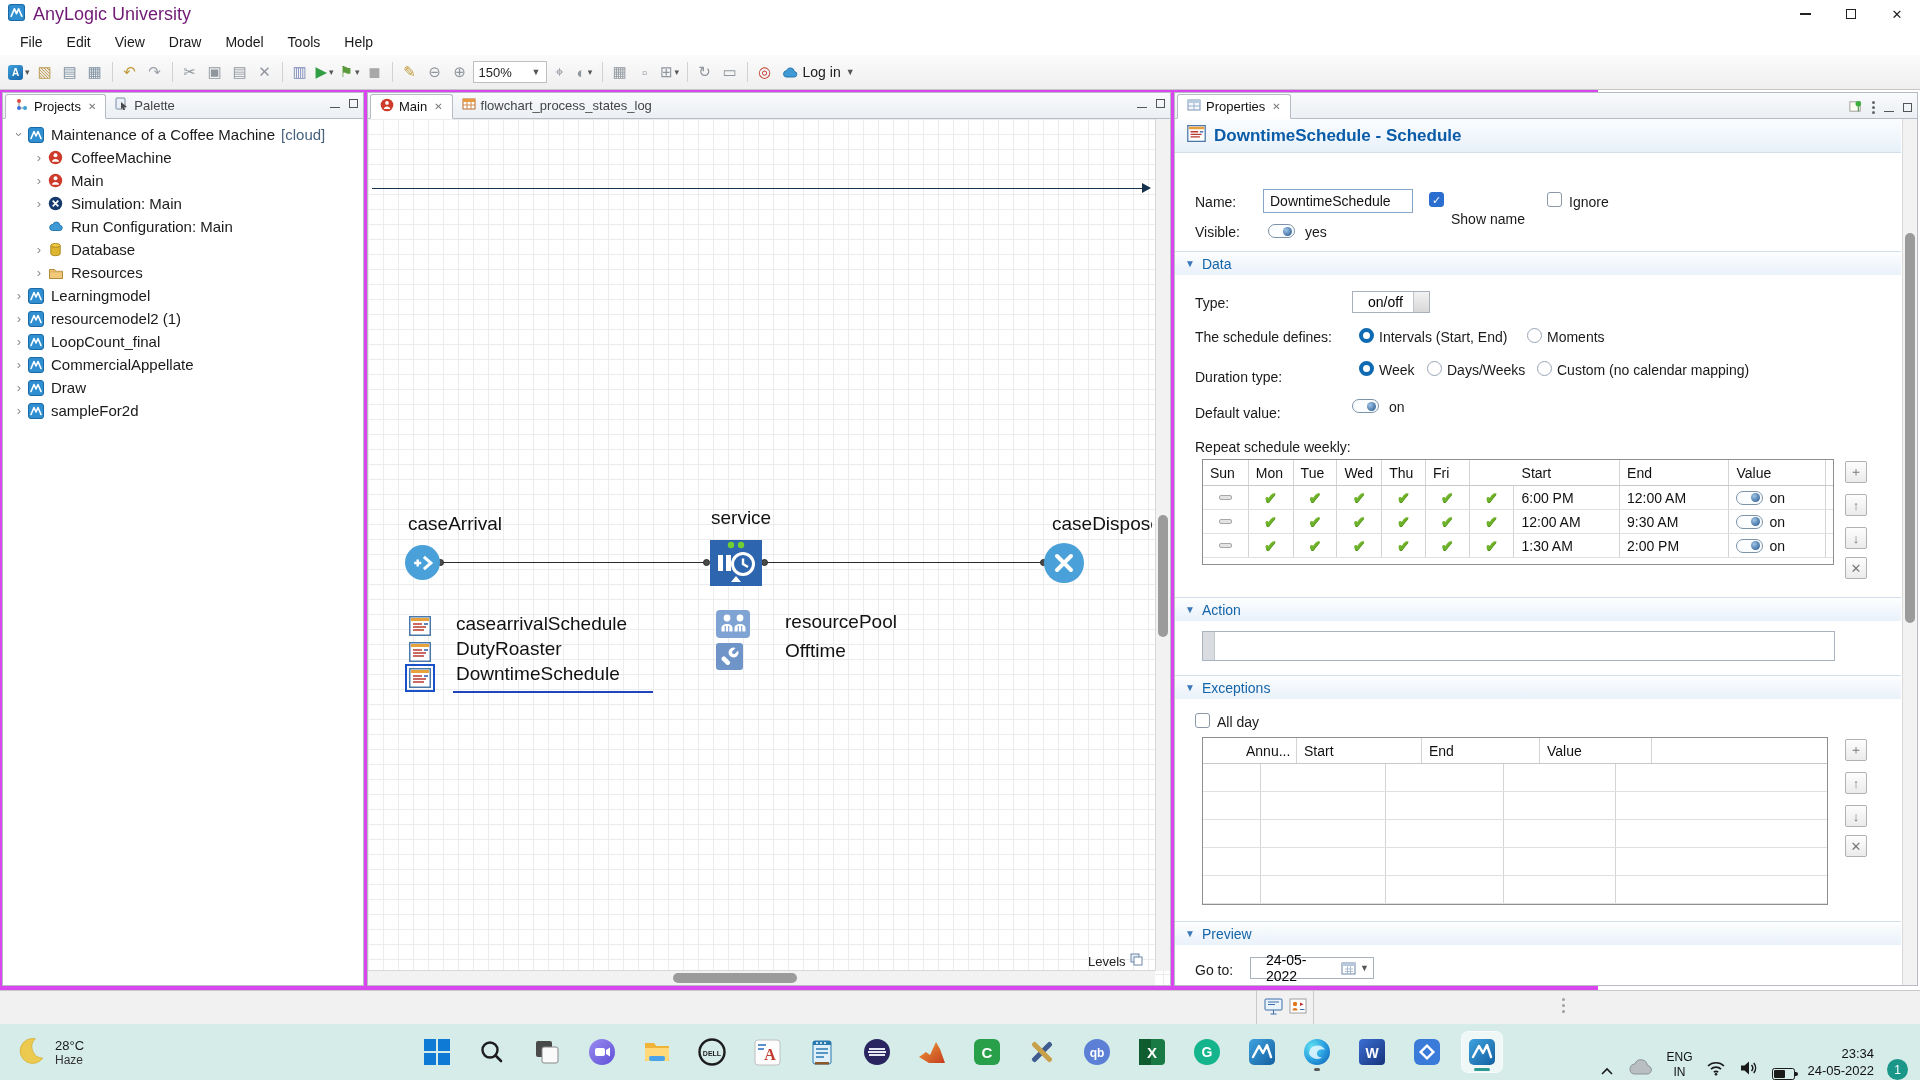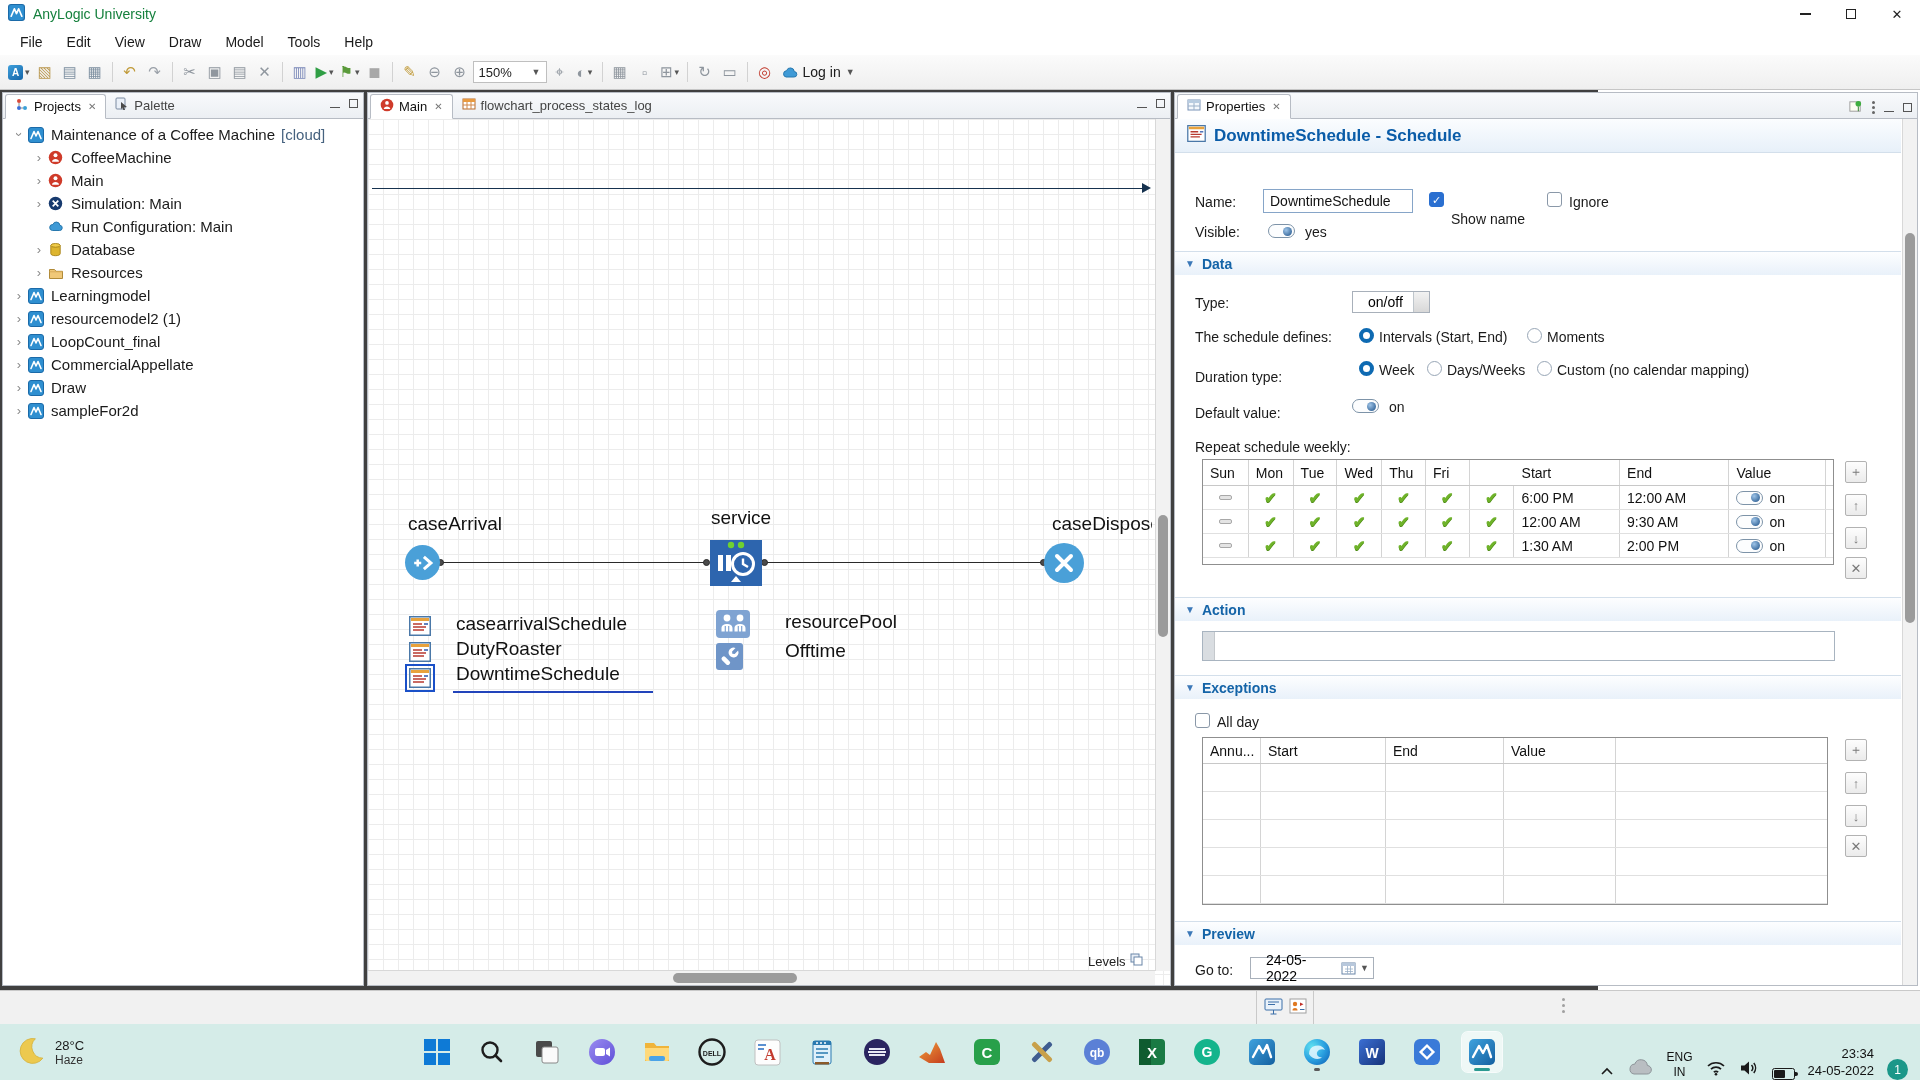--- a/index.html
+++ b/index.html
@@ -2,41 +2,41 @@
 <html><head>
 <meta charset="utf-8">
 <style>
   * { margin:0; padding:0; box-sizing:border-box; }
   html,body { width:1920px; height:1080px; overflow:hidden; font-family:"Liberation Sans",sans-serif; }
   #root { position:relative; width:1920px; height:1080px; background:#ffffff; }
 
   
   #titlebar { position:absolute; left:0; top:0; width:1920px; height:28px; background:#fff; display:flex; align-items:center; }
   #titlebar .applogo { margin-left:8px; }
-  #titlebar .title { margin-left:8px; font-size:14px; color:#15803d; }
+  #titlebar .title { margin-left:8px; font-size:18px; color:#701a75; }
   .wctrls { position:absolute; right:0; top:0; height:28px; display:flex; }
   .wbtn { width:46px; height:28px; display:flex; align-items:center; justify-content:center; color:#222; font-size:13px; }
   .wbtn .minbar { width:11px; height:1.4px; background:#222; }
   .wbtn .maxsq { width:10px; height:10px; border:1.3px solid #222; }
 
   
   #menubar { position:absolute; left:0; top:28px; width:1920px; height:27px; background:#fff; display:flex; align-items:center; padding-left:8px; }
   .menu-item { padding:4px 12px; font-size:14px; color:#1a1a1a; }
 
   
   #toolbar { position:absolute; left:0; top:55px; width:1920px; height:35px; background:linear-gradient(#fbfbfb,#efefef); border-bottom:1px solid #c6c6c6; display:flex; align-items:center; padding:0 6px; gap:1px; }
   .tb-btn { height:24px; min-width:24px; display:flex; align-items:center; justify-content:center; gap:2px; font-size:15px; border-radius:3px; padding:0 2px; }
   .tb-caret { font-size:9px; color:#555; }
   .tb-sep { width:1px; height:20px; background:#d2d2d2; margin:0 4px; }
   .tb-combo { width:74px; height:22px; border:1px solid #bfbfbf; background:#fff; font-size:13px; display:flex; align-items:center; justify-content:space-between; padding:0 5px; color:#222; }
   .minilogo { width:15px; height:15px; border-radius:3px; background:linear-gradient(145deg,#3fa0dc,#1565a8); color:#fff; font-size:10px; font-weight:bold; display:flex; align-items:center; justify-content:center; }
   .loginbtn { display:flex; align-items:center; gap:5px; font-size:14px; color:#1a1a1a; padding:0 4px; }
 
   
-  #workspace { position:absolute; left:0; top:90px; width:1598px; height:900px; background:#404040; }
+  #workspace { position:absolute; left:0; top:90px; width:1598px; height:900px; background:#d946ef; }
   .panel { position:absolute; background:#fff; border:1px solid #b7bcc4; }
   #projects-panel  { left:2px;    top:2px; width:362px; height:894px; }
   #editor-panel    { left:367px;  top:2px; width:804px; height:894px; }
   #properties-panel{ left:1174px; top:2px; width:744px; height:894px; }
 
   .ptabbar { position:relative; height:26px; background:linear-gradient(#f8fafc,#eceff3); border-bottom:1px solid #b7bcc4; display:flex; align-items:flex-end; padding-left:2px; }
   .ptab { height:25px; display:flex; align-items:center; gap:5px; padding:0 9px; font-size:13px; color:#444; }
   .ptab.active { background:#fff; border:1px solid #b7bcc4; border-bottom:1px solid #fff; border-radius:3px 3px 0 0; margin-bottom:-1px; color:#111; }
   .tabx { font-size:10px; color:#777; margin-left:2px; }
   .panel-btns { position:absolute; right:5px; top:6px; display:flex; gap:9px; align-items:center; color:#555; font-size:11px; }
@@ -80,21 +80,21 @@
   .prop-label { position:absolute; font-size:14px; color:#1a1a1a; }
   .prop-input { position:absolute; height:24px; border:1px solid #86a5c8; background:#fff; font-size:14px; padding:0 6px; display:flex; align-items:center; color:#111; }
   .cb { position:absolute; width:15px; height:15px; border:1px solid #8a98a8; border-radius:3px; background:#fff; }
   .cb.checked { background:#2a6fd0; border-color:#2a6fd0; color:#fff; font-size:11px; text-align:center; line-height:14px; }
   .rd { position:absolute; width:15px; height:15px; border:1px solid #98a6b6; border-radius:50%; background:#fff; }
   .rd.sel { border:4.6px solid #0e6ab2; }
   .toggle { position:absolute; width:27px; height:14px; border:1px solid #7d93a8; border-radius:8px; background:#fcfdfe; }
   .toggle::after { content:''; position:absolute; right:2px; top:1.5px; width:9px; height:9px; border-radius:50%; background:radial-gradient(circle at 35% 35%,#9ec4e8,#1c4f86); }
   .sect-band { position:absolute; left:0; width:726px; height:24px; background:linear-gradient(#fdfeff,#e9f1fa); border-top:1px solid #d3dfeb; display:flex; align-items:center; gap:7px; padding-left:10px; }
   .sect-arrow { color:#3b78b8; font-size:10px; }
-  .sect-title { font-size:14px; font-weight:bold; color:#1464a8; }
+  .sect-title { font-size:14px; font-weight:normal; color:#1464a8; }
   .combo { position:absolute; height:22px; border:1px solid #a8b0ba; background:#fff; display:flex; align-items:center; font-size:14px;padding-left:9px; }
   .combo .cval { padding:0 6px; flex:1; }
   .combo .cbtn { width:16px; height:100%; background:linear-gradient(#f2f2f2,#d8d8d8); border-left:1px solid #bfc6cc; }
 
   .wtable { position:absolute; border:1px solid #8f8f8f; background:#fff; font-size:14px; color:#111; }
   .wrow { display:flex; border-bottom:1px solid #e0e0e0; }
   .wrow.hdr { border-bottom:1px solid #c8c8c8; }
   .wcell { border-right:1px solid #d4d4d4; display:flex; align-items:center; padding-left:7px; overflow:hidden; white-space:nowrap; }
   .wcell.ctr { justify-content:center; padding-left:0; }
   .wcell:last-child { border-right:none; }
@@ -761,21 +761,21 @@
 
         <div class="sect-band" style="top:556px;">
           <span class="sect-arrow">▼</span>
           <span class="sect-title">Exceptions</span>
         </div>
         <div class="cb" style="left:20px;top:594px;"></div>
         <div class="prop-label" style="left:42px;top:595px;">All day</div>
 
         <div class="wtable" id="exceptions-table" style="left:27px;top:618px;width:626px;height:168px;">
             <div class="wrow hdr" style="height: 26px;">
-              <div class="wcell" style="width: 58px;">Annu...</div>
+              <div class="wcell" style="width: 58px; margin-left: 36px;">Annu...</div>
               <div class="wcell" style="width: 125px;">Start</div>
               <div class="wcell" style="width: 118px;">End</div>
               <div class="wcell" style="width: 112px;">Value</div>
               <div class="wcell" style="flex: 1 1 0%;"></div>
             </div>
             <div class="wrow" style="height: 28px;">
               <div class="wcell" style="width: 58px;"></div>
               <div class="wcell" style="width: 125px;"></div>
               <div class="wcell" style="width: 118px;"></div>
               <div class="wcell" style="width: 112px;"></div>

